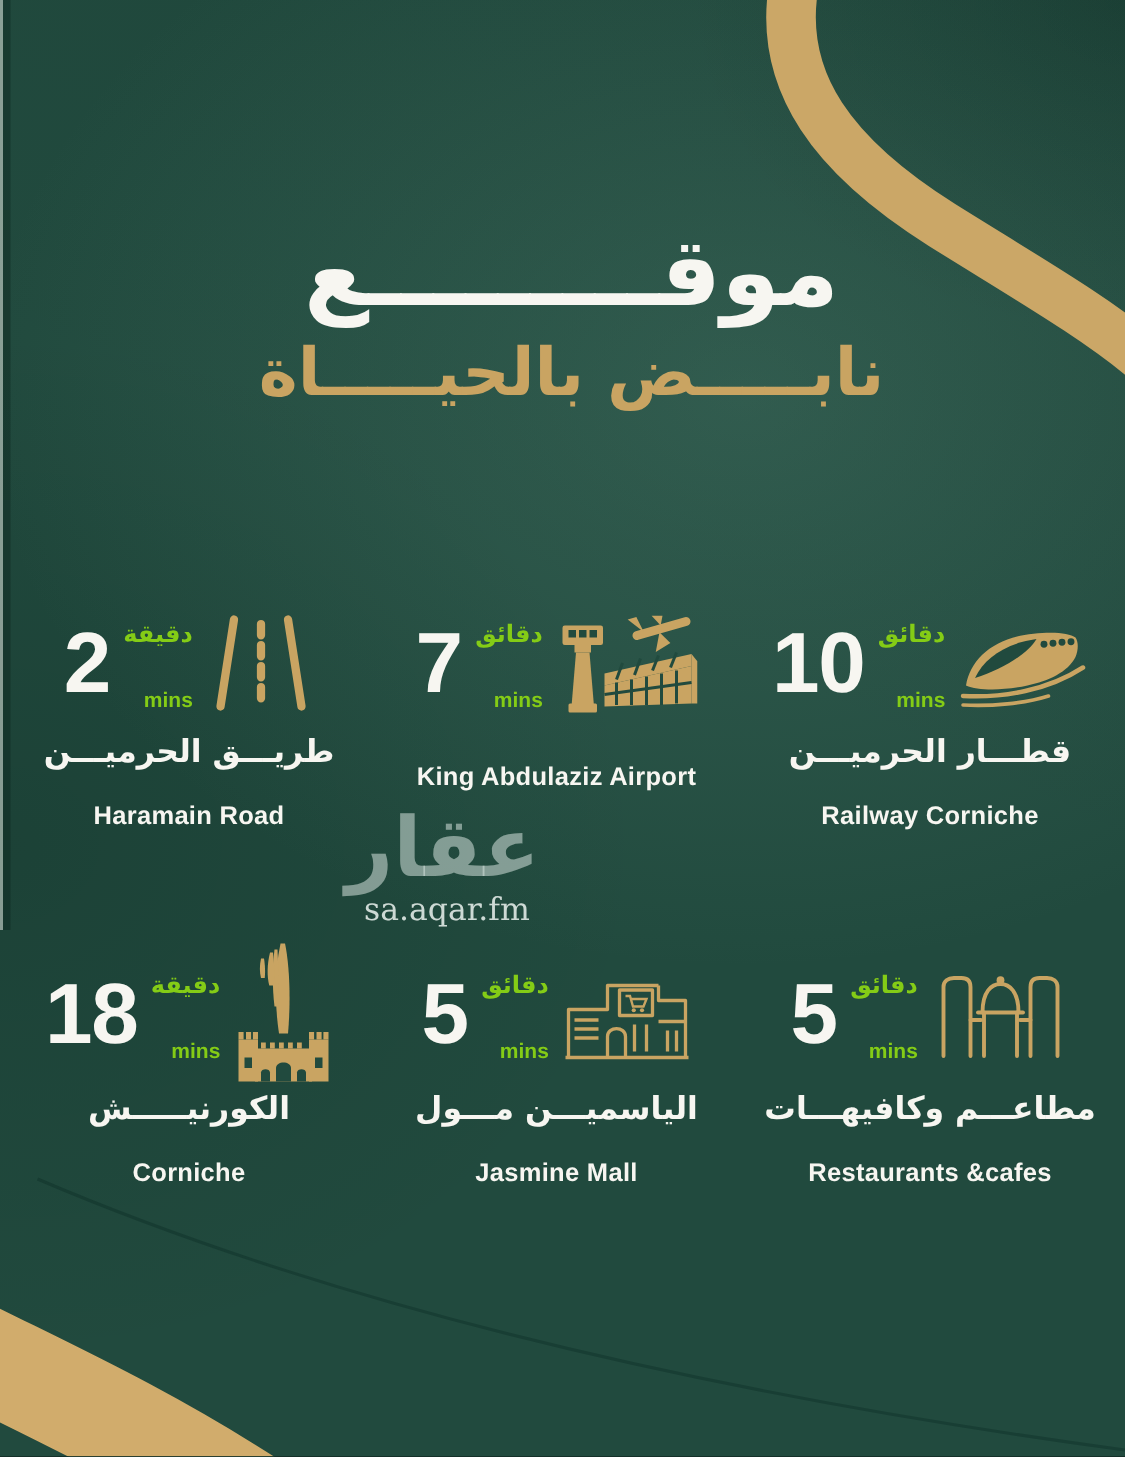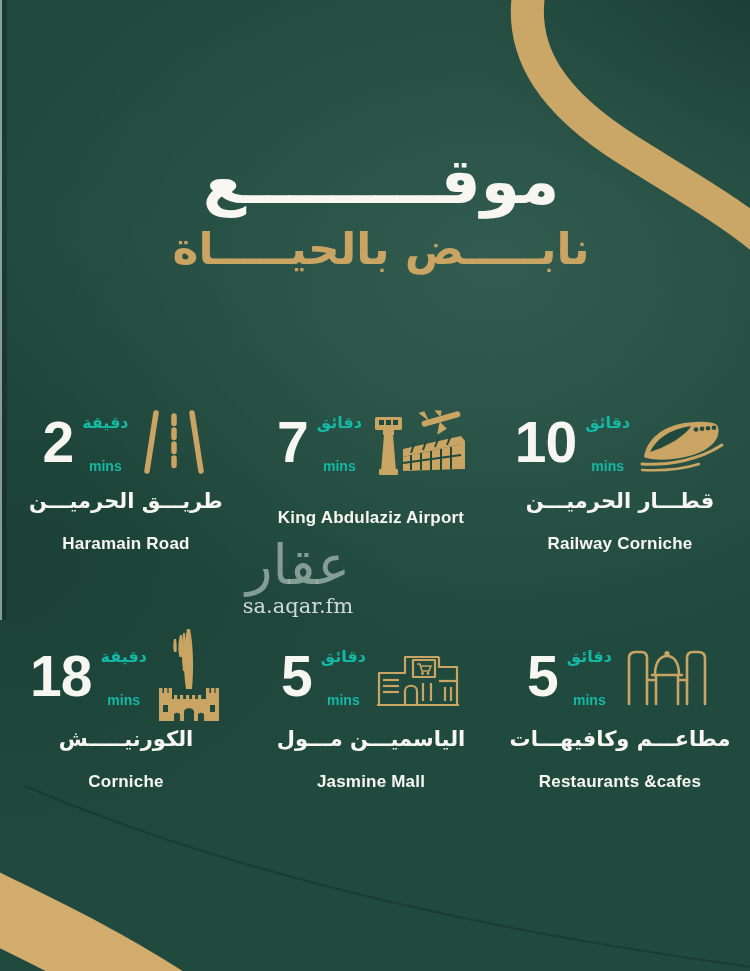--- a/index.html
+++ b/index.html
@@ -24,29 +24,29 @@
   .title-main{font-size:63px;font-weight:bold;color:#f7f6f1;line-height:1.08;letter-spacing:0;transform:translateX(6px);}
   .title-sub{font-size:44px;font-weight:bold;color:#c9a462;line-height:1.12;margin-top:8px;transform:translateX(6px);}
 
   .row{position:absolute;left:0;width:750px;display:grid;grid-template-columns:252px 238px 260px;}
   .row1{top:396px;}
   .row2{top:626px;}
   .cell{display:flex;flex-direction:column;align-items:center;}
   .time-row{display:flex;align-items:center;justify-content:center;gap:9px;height:92px;}
   .row2 .time-row{height:100px;}
   .num{font-size:57px;font-weight:bold;color:#f7f6f1;font-family:"Liberation Sans","DejaVu Sans",sans-serif;letter-spacing:-1px;line-height:1;}
-  .unit-stack{display:flex;flex-direction:column;color:#14b8a6;line-height:1.08;text-align:center;padding-top:4px;gap:27px;}
+  .unit-stack{display:flex;flex-direction:column;color:#84cc16;line-height:1.08;text-align:right;padding-top:4px;gap:27px;}
   .unit-ar{font-size:16px;font-weight:bold;}
   .unit-en{font-size:14px;font-weight:bold;font-family:"Liberation Sans","DejaVu Sans",sans-serif;}
   .icon-wrap{display:flex;align-items:center;justify-content:center;}
   .name-ar{font-size:21px;font-weight:bold;color:#f7f6f1;margin-top:1px;line-height:1.2;}
   .name-en{font-size:17px;font-weight:bold;color:#f7f6f1;margin-top:20px;font-family:"Liberation Sans","DejaVu Sans",sans-serif;letter-spacing:0.2px;}
 
   .watermark{position:absolute;top:538px;left:236px;width:124px;text-align:center;pointer-events:none;}
-  .wm-logo{font-size:55px;font-weight:normal;color:rgba(213,226,221,0.55);line-height:1.0;}
+  .wm-logo{font-size:55px;font-weight:bold;color:rgba(213,226,221,0.55);line-height:1.0;}
   .wm-url{font-size:21px;font-family:"DejaVu Serif",serif;color:rgba(236,243,240,0.85);margin-top:1px;}
 </style>
 </head>
 <body>
 
 <div class="stage">
   <div class="bg-shade"></div>
 
   <svg class="deco-svg" viewBox="0 0 750 971">
     <path d="M530,-14 C516,55 558,106 628,150 C684,185 731,212 764,240" stroke="#CBA767" stroke-width="33" fill="none"></path>

